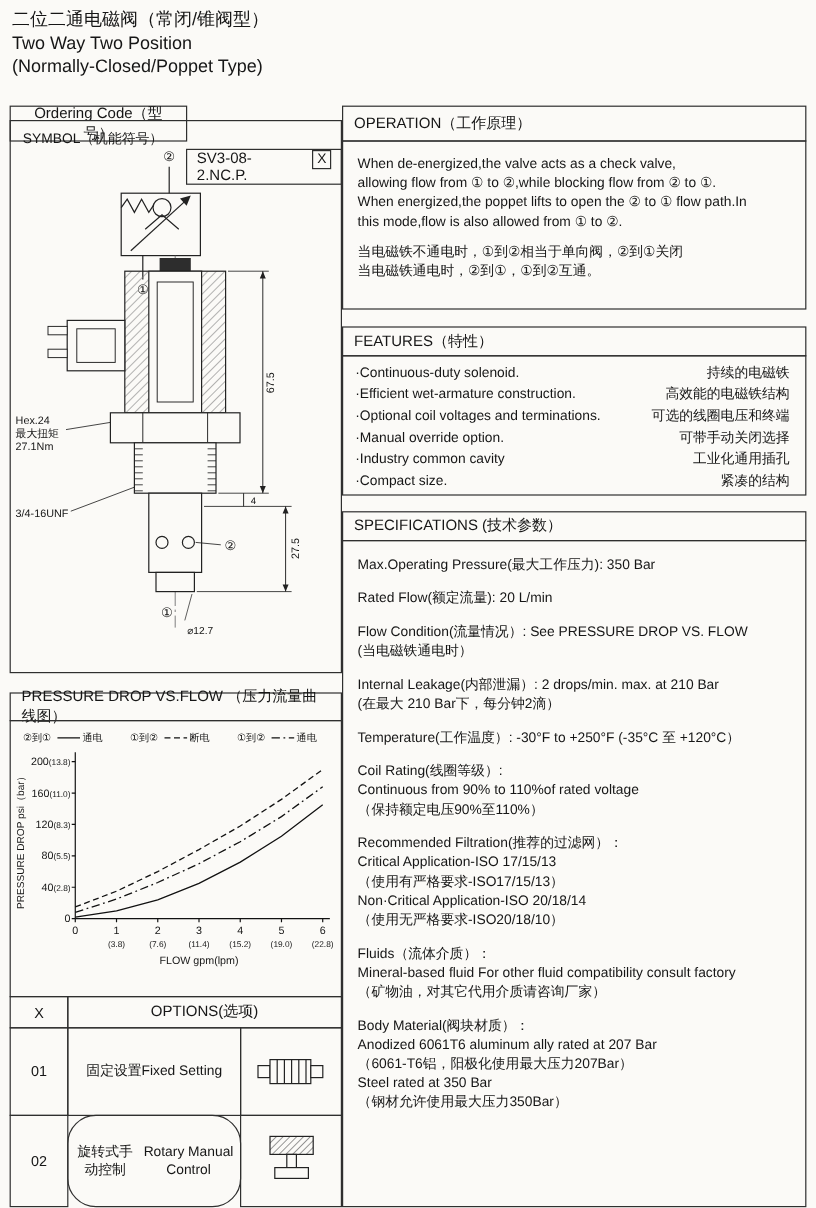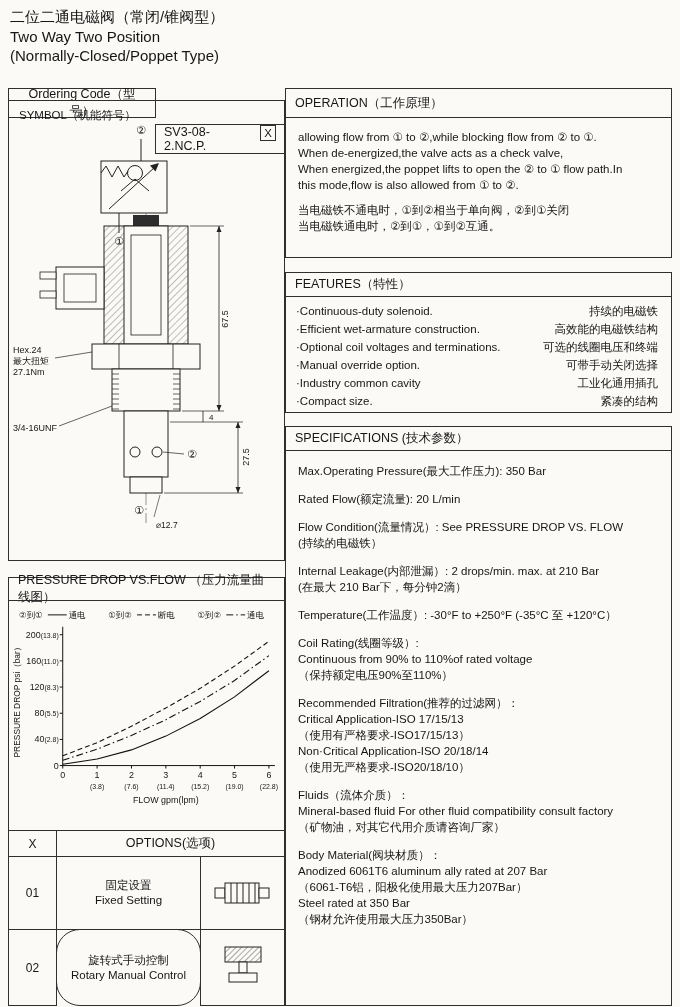--- a/index.html
+++ b/index.html
@@ -12,21 +12,21 @@
   .ord-val{font-size:12.5px;display:flex;align-items:flex-start;gap:18px;padding:0 8px;margin-top:36px;}
   .xbox{display:inline-block;border:1px solid #2f2f2f;padding:0 3px;font-size:11.5px;line-height:14px;}
   .section-label{position:absolute;left:10px;top:7px;font-size:11.5px;}
   .op-text{padding:11px 12px 0 12px;font-size:11.5px;line-height:16px;}
   .op-zh{margin-top:9px;}
   .feat-list{padding:5px 0 0 0;}
   .feat-row{display:flex;justify-content:space-between;padding:0 13px 0 10px;font-size:11.5px;line-height:18px;}
   .specs{padding:12px 12px 0 12px;font-size:11.5px;line-height:16px;}
   .spec-para{margin-bottom:12px;}
   .opt-num{display:flex;align-items:center;justify-content:center;font-size:12px;}
-  .opt-txt{display:flex;flex-direction:column;align-items:center;justify-content:center;text-align:center;font-size:11.5px;line-height:15px;padding:2px;}
+  .opt-txt{display:flex;flex-direction:row;align-items:center;justify-content:center;text-align:center;font-size:11.5px;line-height:15px;padding:2px;}
   .opt-ico{display:flex;align-items:center;justify-content:center;}
   .chart-wrap{display:flex;align-items:center;justify-content:center;}
   svg text{fill:#161616;}
 </style>
 </head>
 <body>
 
 <div class="page">
 
   <div class="title-block">
@@ -116,22 +116,22 @@
       <text x="176" y="247" font-size="11">②</text>
       <line x1="173" y1="243" x2="152" y2="241" stroke="#222" stroke-width="0.7"></line>
       <text x="128" y="303" font-size="11" text-anchor="middle">①</text>
       <line x1="149" y1="284" x2="143" y2="306" stroke="#222" stroke-width="0.6"></line>
       <text x="145" y="317" font-size="8.5">⌀12.7</text>
     </svg>
   </div>
 
   <div class="box op-text" style="left:285px;top:117px;width:387px;height:141px;">
     <div>
+      <div>When de-energized,the valve acts as a check valve,</div>
       <div>allowing flow from ① to ②,while blocking flow from ② to ①.</div>
-      <div>When de-energized,the valve acts as a check valve,</div>
       <div>When energized,the poppet lifts to open the ② to ① flow path.In</div>
       <div>this mode,flow is also allowed from ① to ②.</div>
     </div>
     <div class="op-zh">
       <div>当电磁铁不通电时，①到②相当于单向阀，②到①关闭</div>
       <div>当电磁铁通电时，②到①，①到②互通。</div>
     </div>
   </div>
 
   <div class="box hdr" style="left:285px;top:272px;width:387px;height:25px;">
@@ -169,21 +169,21 @@
   </div>
   <div class="box specs" style="left:285px;top:450px;width:387px;height:556px;">
       <div class="spec-para">
         <div>Max.Operating Pressure(最大工作压力): 350 Bar</div>
       </div>
       <div class="spec-para">
         <div>Rated Flow(额定流量): 20 L/min</div>
       </div>
       <div class="spec-para">
         <div>Flow Condition(流量情况）: See PRESSURE DROP VS. FLOW</div>
-        <div>(持续的电磁铁）</div>
+        <div>(当电磁铁通电时）</div>
       </div>
       <div class="spec-para">
         <div>Internal Leakage(内部泄漏）: 2 drops/min. max. at 210 Bar</div>
         <div>(在最大 210 Bar下，每分钟2滴）</div>
       </div>
       <div class="spec-para">
         <div>Temperature(工作温度）: -30°F to +250°F  (-35°C 至 +120°C）</div>
       </div>
       <div class="spec-para">
         <div>Coil Rating(线圈等级）:</div>

